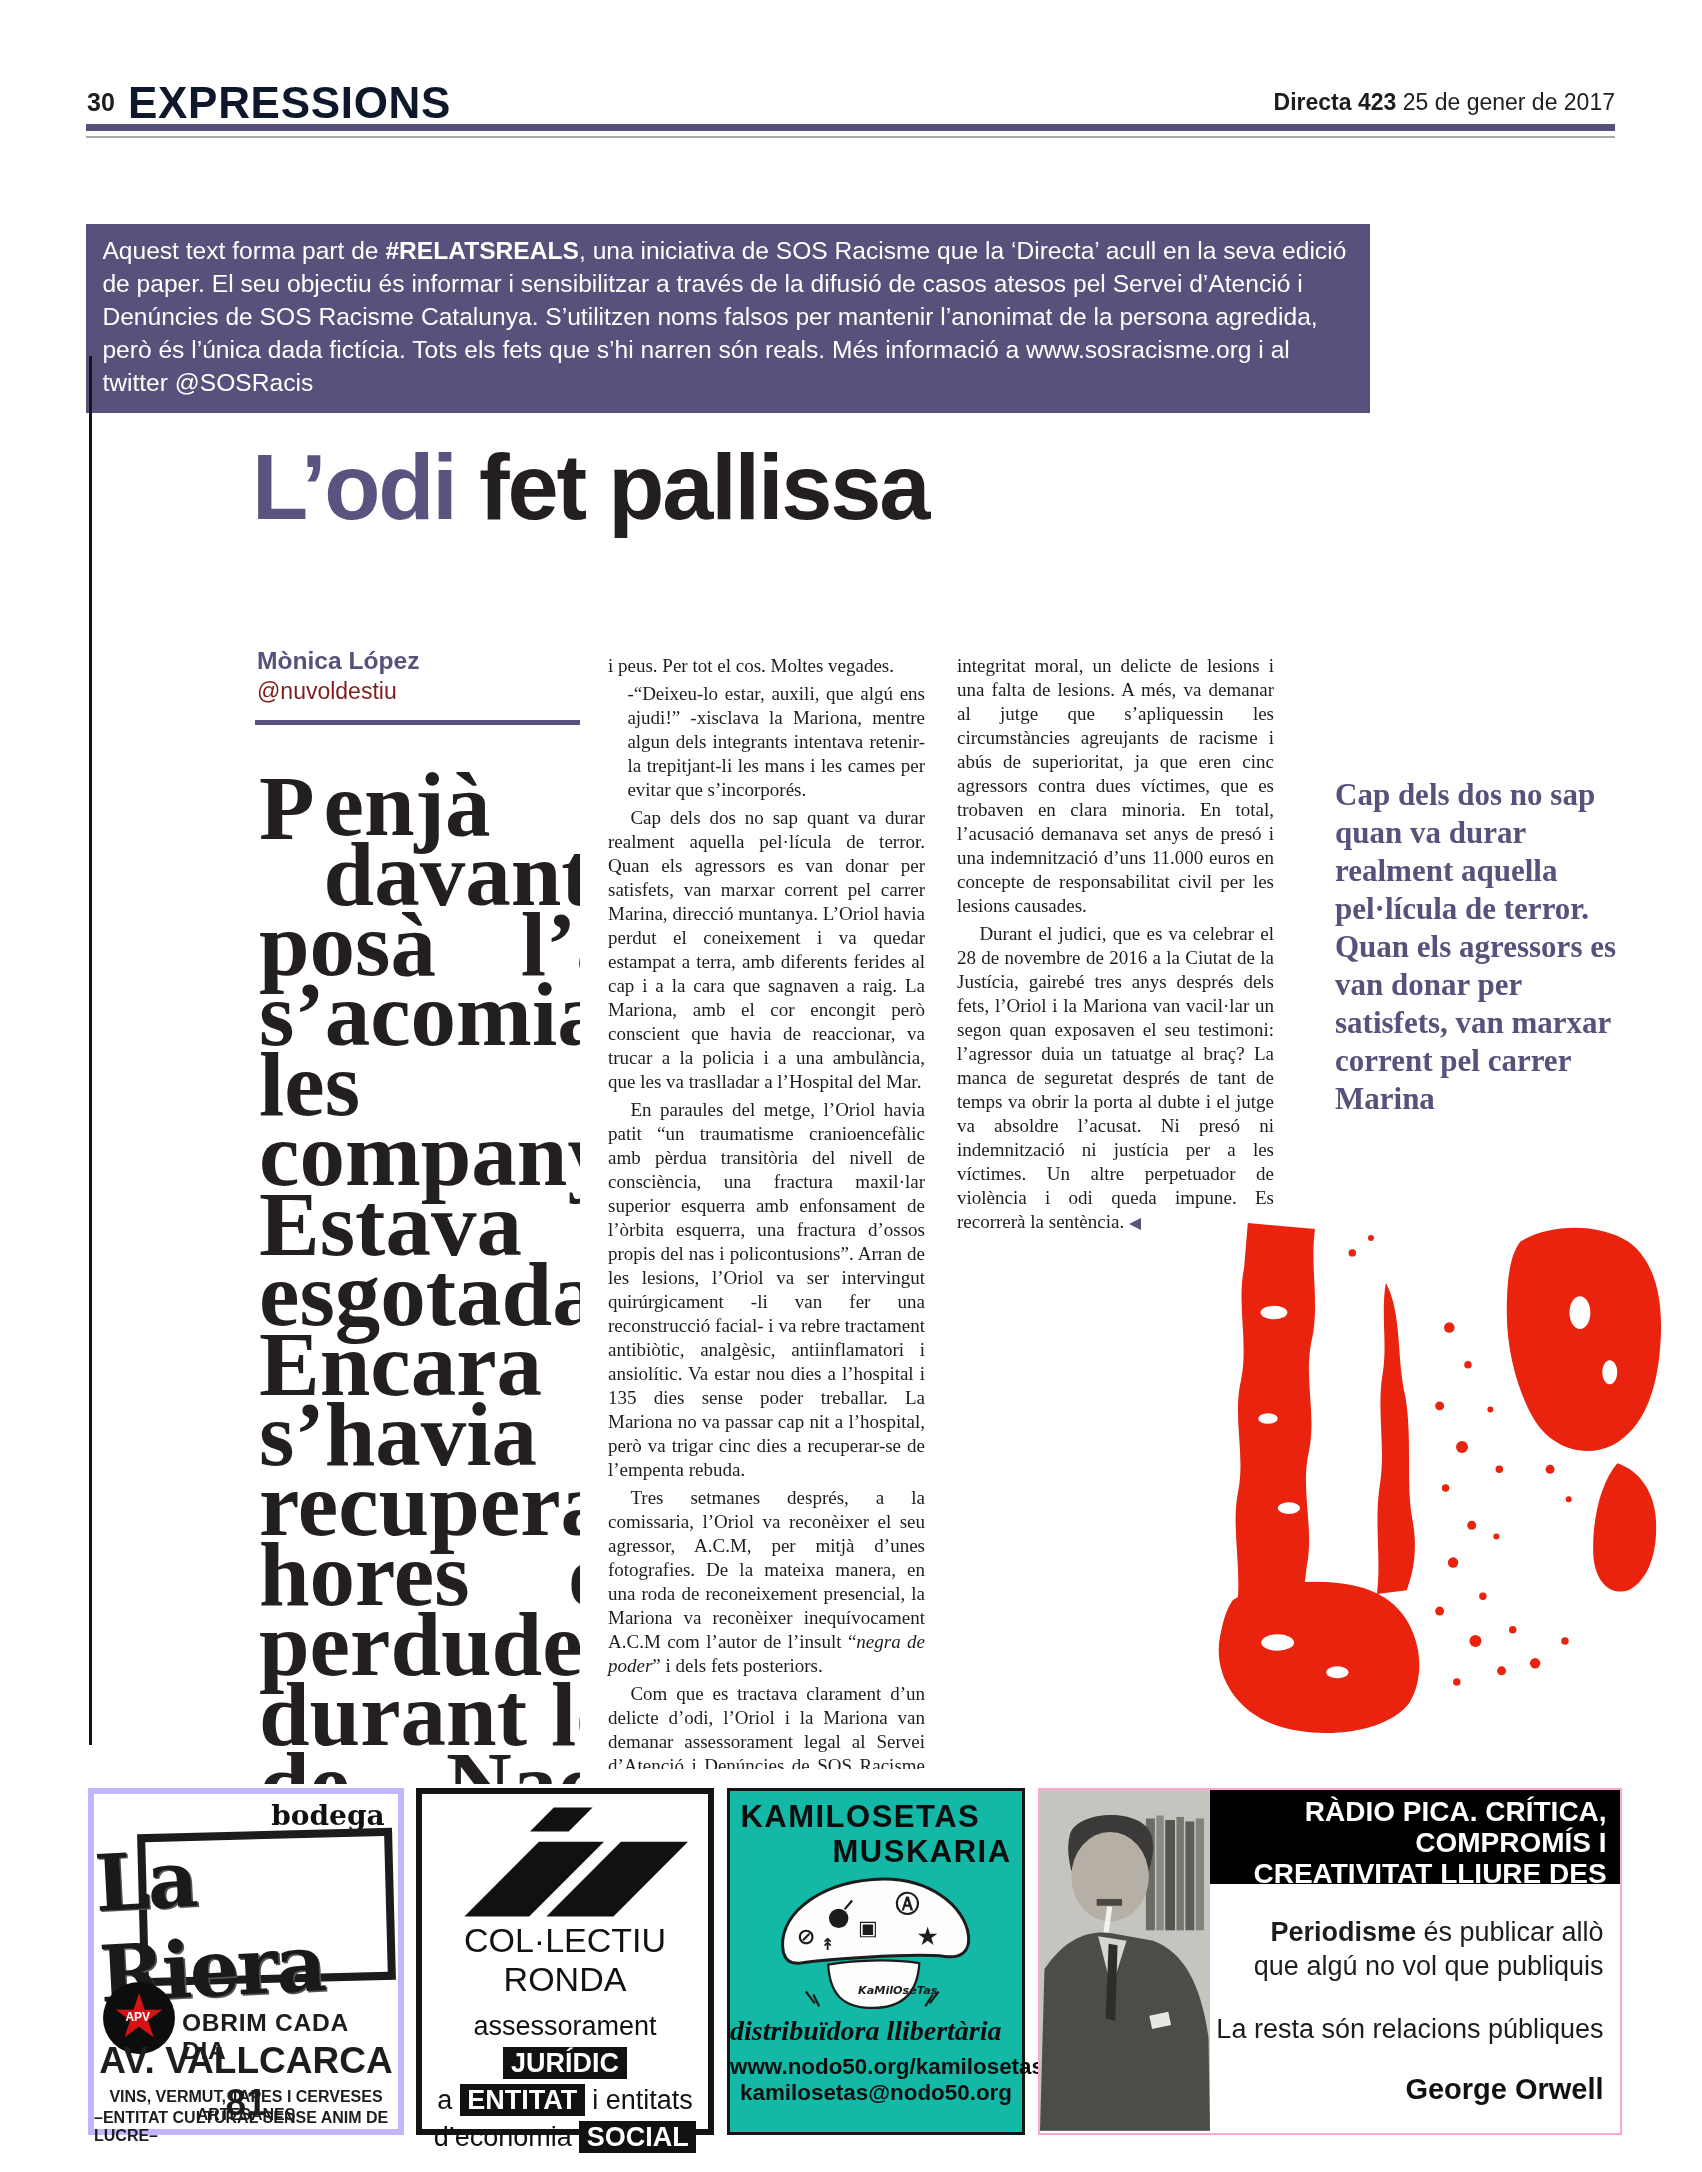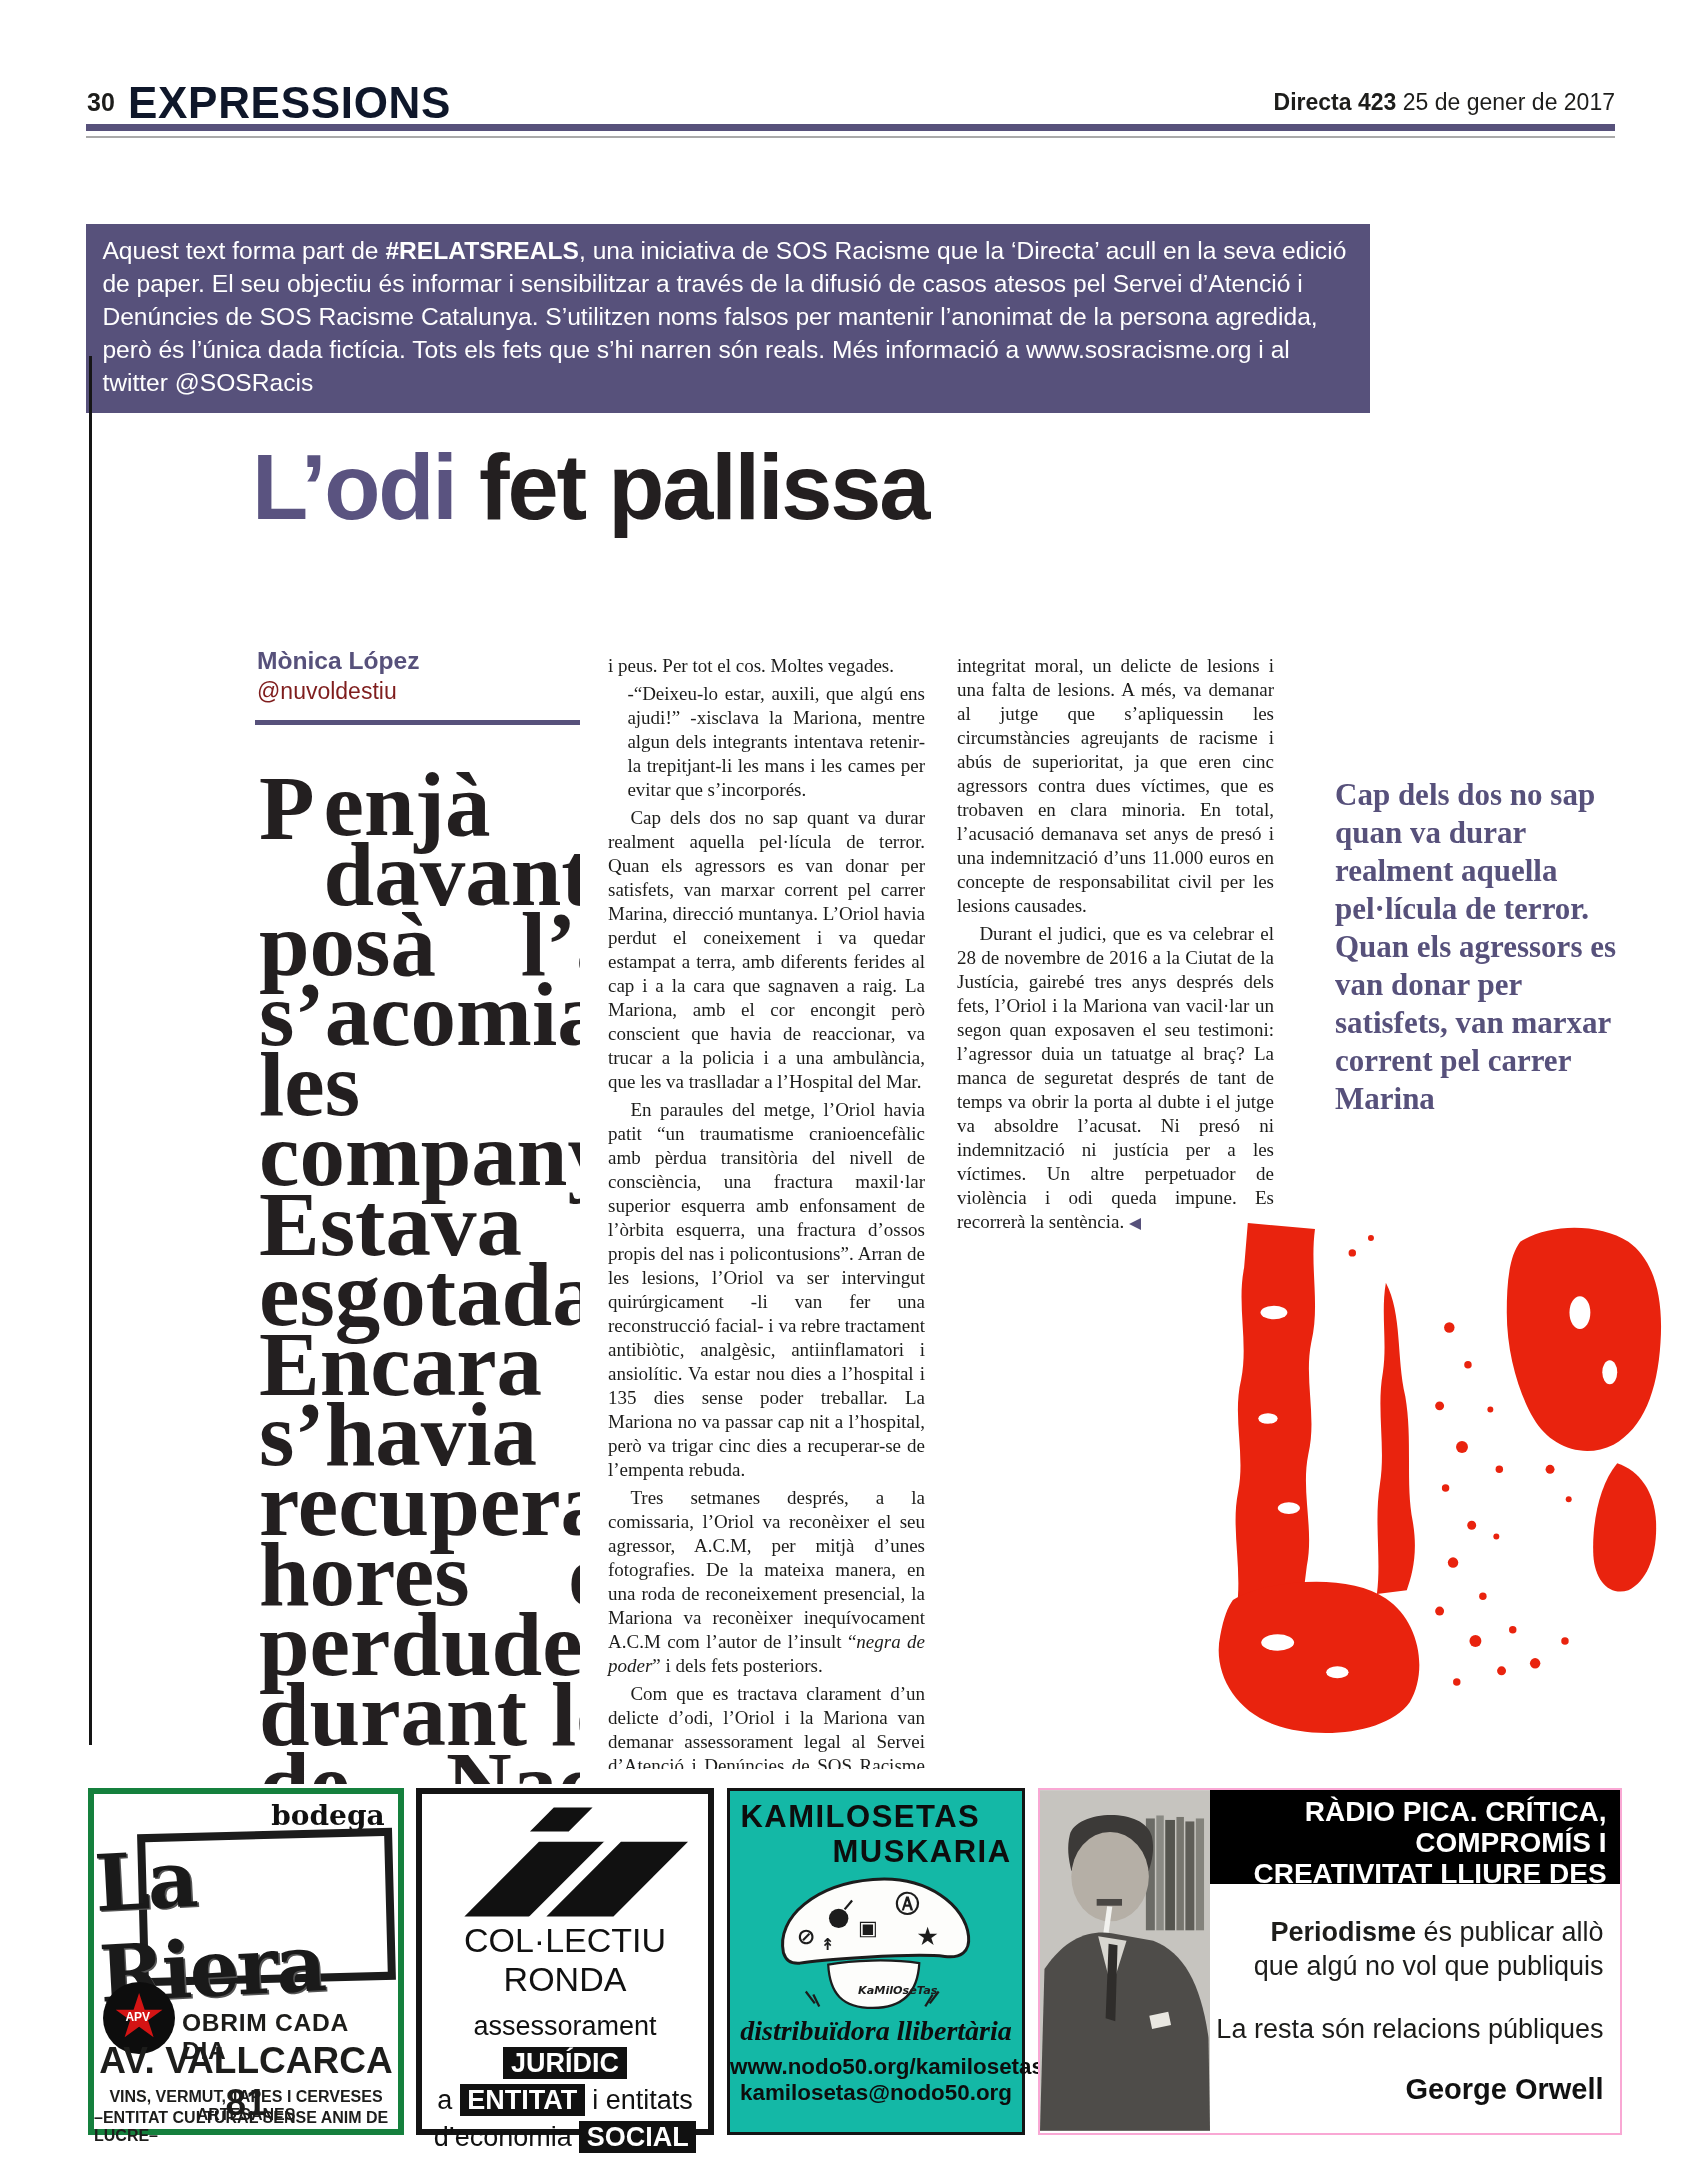--- a/index.html
+++ b/index.html
@@ -48,21 +48,21 @@
   
   .pullquote{position:absolute;left:1335px;top:776px;width:302px;
              font-family:"Liberation Serif",serif;font-weight:bold;font-size:31px;
              line-height:38px;color:#57517b;text-align:left;}
 
   
   .illustration{position:absolute;left:1162px;top:1223px;}
 
   
   .adbox{position:absolute;top:1788px;height:347px;box-sizing:border-box;background:#fff;}
-  #ad-bodega{left:88px;width:316px;border:6px solid #15803d;}
+  #ad-bodega{left:88px;width:316px;border:6px solid #c4b5fd;}
   #ad-ronda{left:416px;width:298px;border:6px solid #141414;}
   #ad-kamilosetas{left:727px;width:298px;border:3.7px solid #141414;background:#14b8a6;}
   #ad-radiopica{left:1038px;width:584px;border:2px solid #f9a8d4;}
 
   
   .riera-frame{position:absolute;left:45px;top:37px;width:239px;height:136px;
                border:8.2px solid #1c1c1c;transform:rotate(-1.5deg);}
   .riera-bodega{position:absolute;right:13.4px;top:4.5px;font-family:"DejaVu Serif",serif;
                 font-weight:bold;font-size:28px;color:#111;}
   .riera-name{position:absolute;left:3px;top:36px;font-family:"DejaVu Serif",serif;
@@ -81,21 +81,21 @@
   
   .ronda-logo{display:block;margin:12px auto 0 auto;}
   .ronda-name{text-align:center;font-size:34px;color:#111;margin-top:3px;letter-spacing:0;}
   .ronda-lines{margin-top:9px;text-align:center;font-size:27px;line-height:37px;color:#111;}
   .inv{background:#111;color:#fff;font-weight:bold;padding:0.7px 7.5px;}
 
   
   .kami-t1{position:absolute;left:10.4px;top:7.5px;font-size:31px;font-weight:900;letter-spacing:1.5px;color:#0d0d0d;}
   .kami-t2{position:absolute;right:10.4px;top:43px;font-size:31px;font-weight:900;letter-spacing:1.5px;color:#0d0d0d;}
   .kami-svg{position:absolute;left:40px;top:78px;}
-  .kami-sub{position:absolute;left:0;top:224px;width:100%;text-align:center;
+  .kami-sub{position:absolute;left:0;top:224px;width:100%;
             font-family:"Liberation Serif",serif;font-style:italic;font-weight:bold;font-size:28px;color:#0d0d0d;}
   .kami-url{position:absolute;left:0;top:263px;width:100%;text-align:center;font-size:22.4px;font-weight:bold;color:#0d0d0d;}
   .kami-mail{position:absolute;left:0;top:289px;width:100%;text-align:center;font-size:22.4px;font-weight:bold;color:#0d0d0d;}
 
   
   .orwell{position:absolute;left:0;top:0;}
   .rp-banner{position:absolute;left:170px;top:0;right:0;height:94px;background:#000;color:#fff;
              text-align:right;padding:6px 13.4px 0 7.5px;box-sizing:border-box;}
   .rp-banner .l{font-size:28px;font-weight:bold;line-height:31px;display:block;}
   .rp-banner .u{font-size:24.6px;font-weight:bold;line-height:28px;display:block;}

